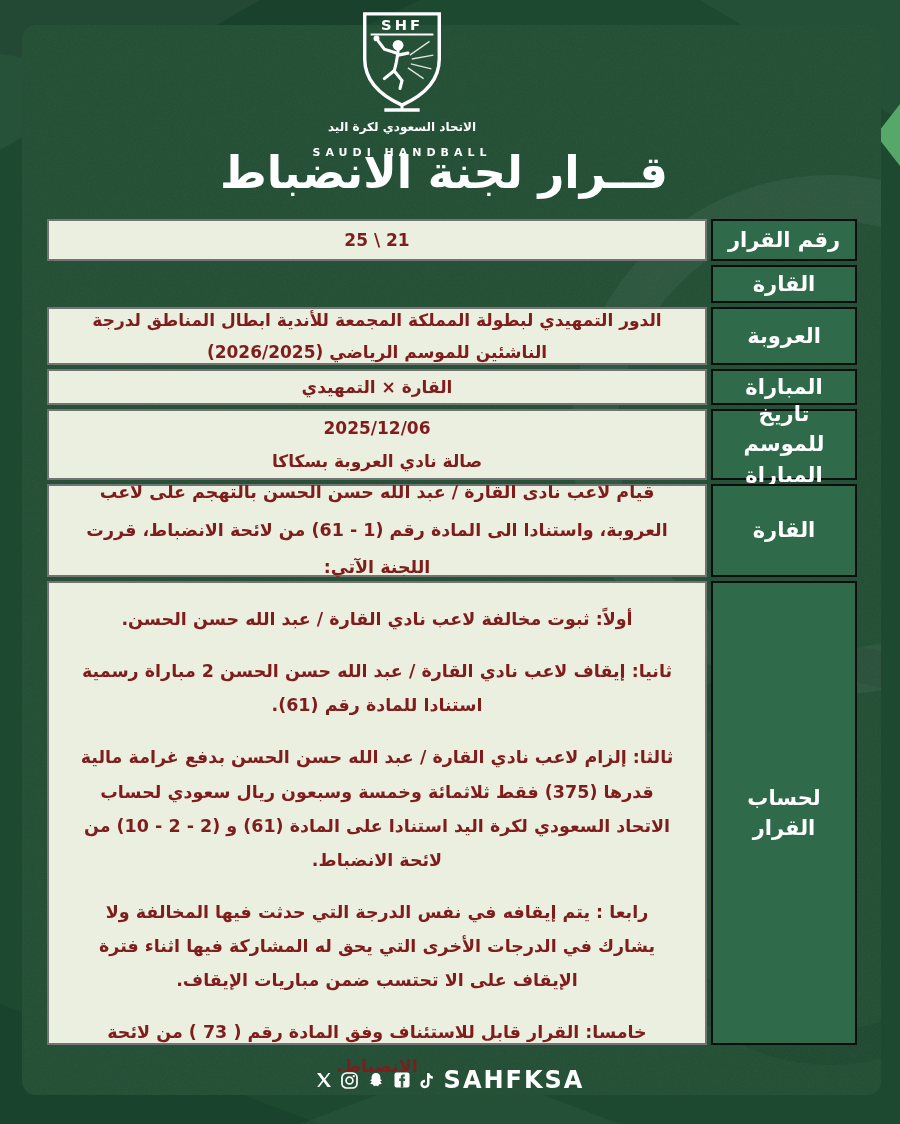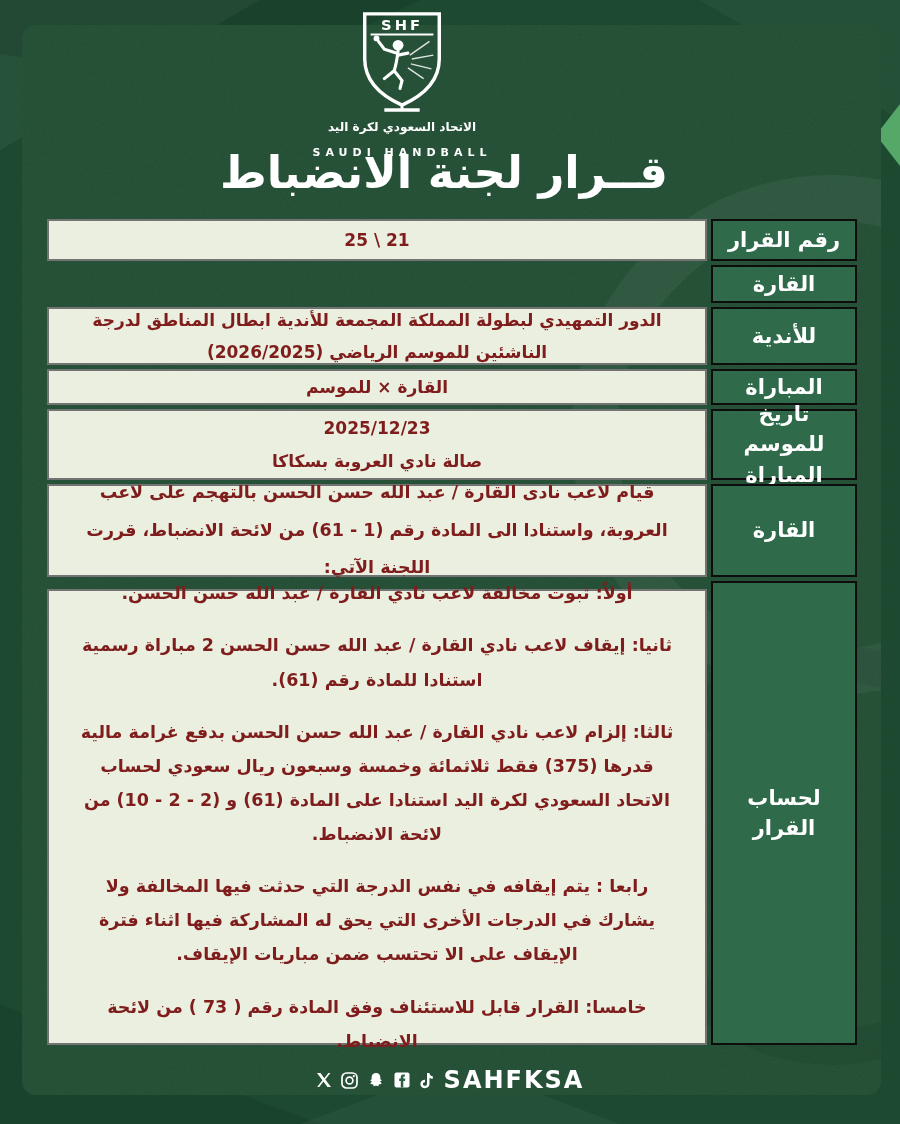--- a/index.html
+++ b/index.html
@@ -77,21 +77,21 @@
     flex:1;
     background:#eaefdf; border:2px solid #737373;
     color:#7f1d1d; font-weight:bold; font-size:17px;
     display:flex; flex-direction:column; align-items:center; justify-content:center;
     text-align:center; padding:4px 18px; line-height:1.9;
   }
   .row-h42 { height:42px; } .row-h38 { height:38px; } .row-h58 { height:58px; }
   .row-h36 { height:36px; } .row-h71 { height:71px; } .row-h93 { height:93px; }
   .row-h464 { height:464px; }
   .row-h93 .v-cell { font-size:17.5px; line-height:2.15; }
-  .verdict-cell { justify-content:center; padding:10px 30px;margin-top:8px; }
+  .verdict-cell { justify-content:space-between; padding:10px 30px; }
   .verdict-cell p { margin:9px 0; font-size:17.5px; line-height:1.95; }
   
   .footer {
     position:absolute; left:0; top:1060px; width:900px; height:40px;
     display:flex; align-items:center; justify-content:center; gap:10px;
     color:#fff; direction:ltr;
   }
   .social-icons { display:flex; align-items:center; gap:9px; }
   .social-icons svg { display:block; }
   .footer-handle { font-size:24px; font-weight:bold; letter-spacing:2px;
@@ -158,33 +158,33 @@
   <div class="t-row row-h42">
     <div class="h-cell">رقم القرار</div>
     <div class="v-cell">21 \ 25</div>
   </div>
 
   <div class="t-row row-h38">
     <div class="h-cell">القارة</div>
   </div>
 
   <div class="t-row row-h58">
-    <div class="h-cell">للأندية</div>
+    <div class="h-cell">العروبة</div>
     <div class="v-cell">الدور التمهيدي لبطولة المملكة المجمعة للأندية ابطال المناطق لدرجة الناشئين  للموسم الرياضي (2026/2025)</div>
   </div>
 
   <div class="t-row row-h36">
     <div class="h-cell">المباراة</div>
-    <div class="v-cell">القارة  × للموسم</div>
+    <div class="v-cell">القارة  × التمهيدي</div>
   </div>
 
   <div class="t-row row-h71">
     <div class="h-cell">تاريخ للموسم المباراة</div>
     <div class="v-cell">
-      <div>2025/12/23</div>
+      <div>2025/12/06</div>
       <div>صالة نادي العروبة بسكاكا</div>
     </div>
   </div>
 
   <div class="t-row row-h93">
     <div class="h-cell">القارة</div>
     <div class="v-cell">قيام لاعب نادى القارة / عبد الله حسن الحسن بالتهجم  على لاعب العروبة، واستنادا الى المادة رقم  ‪(61 - 1)‬ من لائحة الانضباط، قررت اللجنة الآتي:</div>
   </div>
 
   <div class="t-row row-h464">

